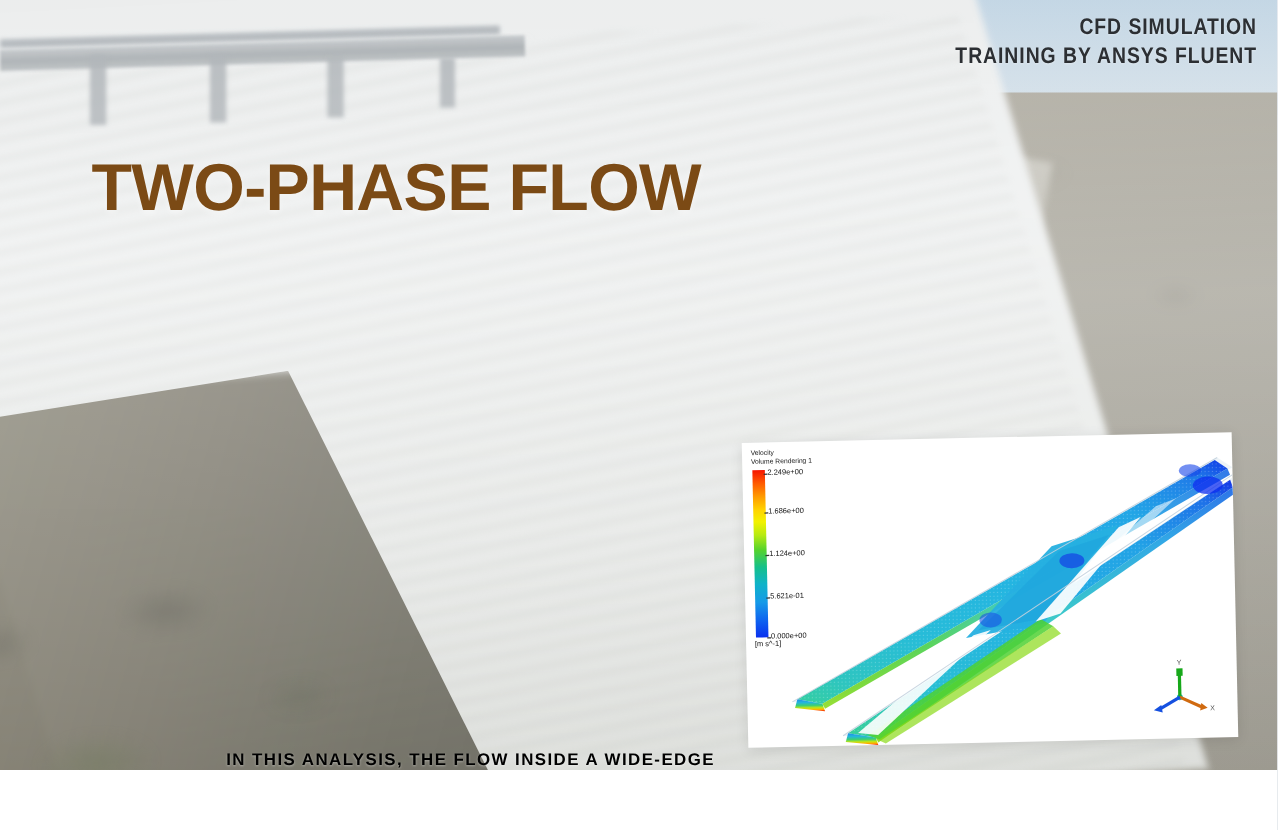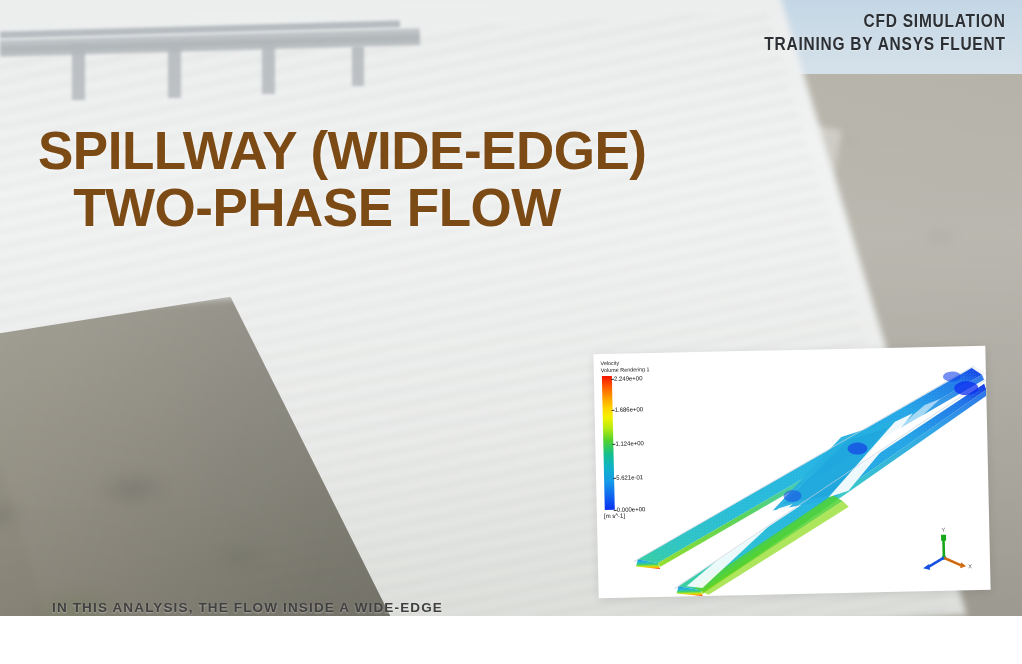--- a/index.html
+++ b/index.html
@@ -145,22 +145,23 @@
   }
   .title .l1{text-align:left;}
   .title .l2{text-align:left;padding-left:16px;}
   .title .l3{text-align:center;padding-right:62px;}
 
   
   .caption{
     position:absolute;left:52px;top:596px;width:520px;
     font-size:13.5px;font-weight:bold;
     letter-spacing:1.15px;line-height:1.72;
-    color:#404040;
+    color:#000000;
     text-shadow:0 1px 2px rgba(255,255,255,.4);
+    text-align:right;
   }
 
   
   .cfd-panel{
     position:absolute;left:596px;top:350px;width:392px;height:244px;
     background:#ffffff;
     transform:rotate(-1.25deg);
     box-shadow:0 2px 10px rgba(0,0,0,.10);
     overflow:hidden;
   }
@@ -227,21 +228,20 @@
   <div class="pier" style="left:262px;top:46px;width:13px;height:48px;"></div>
   <div class="pier" style="left:352px;top:46px;width:12px;height:40px;"></div>
   <div class="bg-layer bg-veil"></div>
 
   <div class="header">
     <div>CFD SIMULATION</div>
     <div>TRAINING BY ANSYS FLUENT</div>
   </div>
 
   <div class="title" style="color:#7b4a15;">
-    <div class="l1">SPILLWAY (WIDE-EDGE)</div>
     <div class="l3">TWO-PHASE FLOW</div>
   </div>
 
   <div class="caption">
     <div>IN THIS ANALYSIS, THE FLOW INSIDE A WIDE-EDGE</div>
   </div>
 
   <div class="cfd-panel">
 
     <div class="legend">

